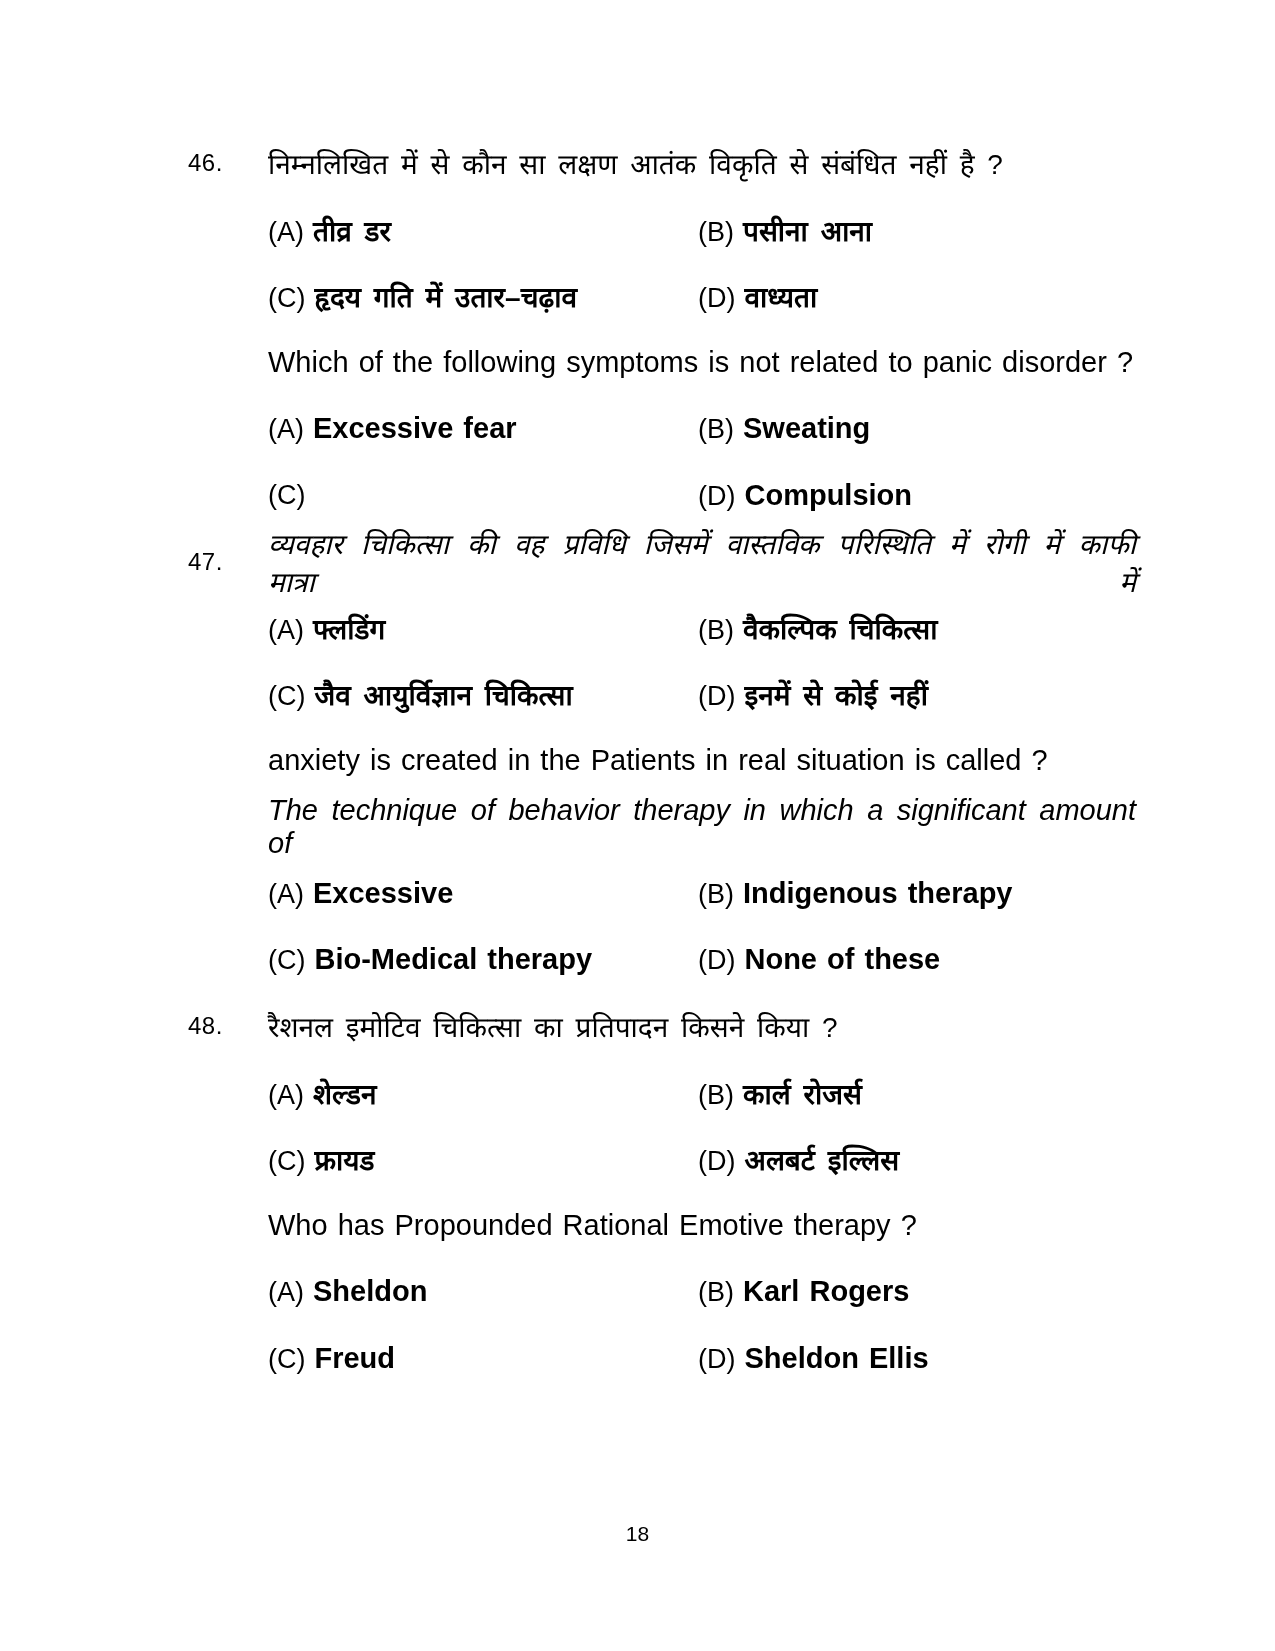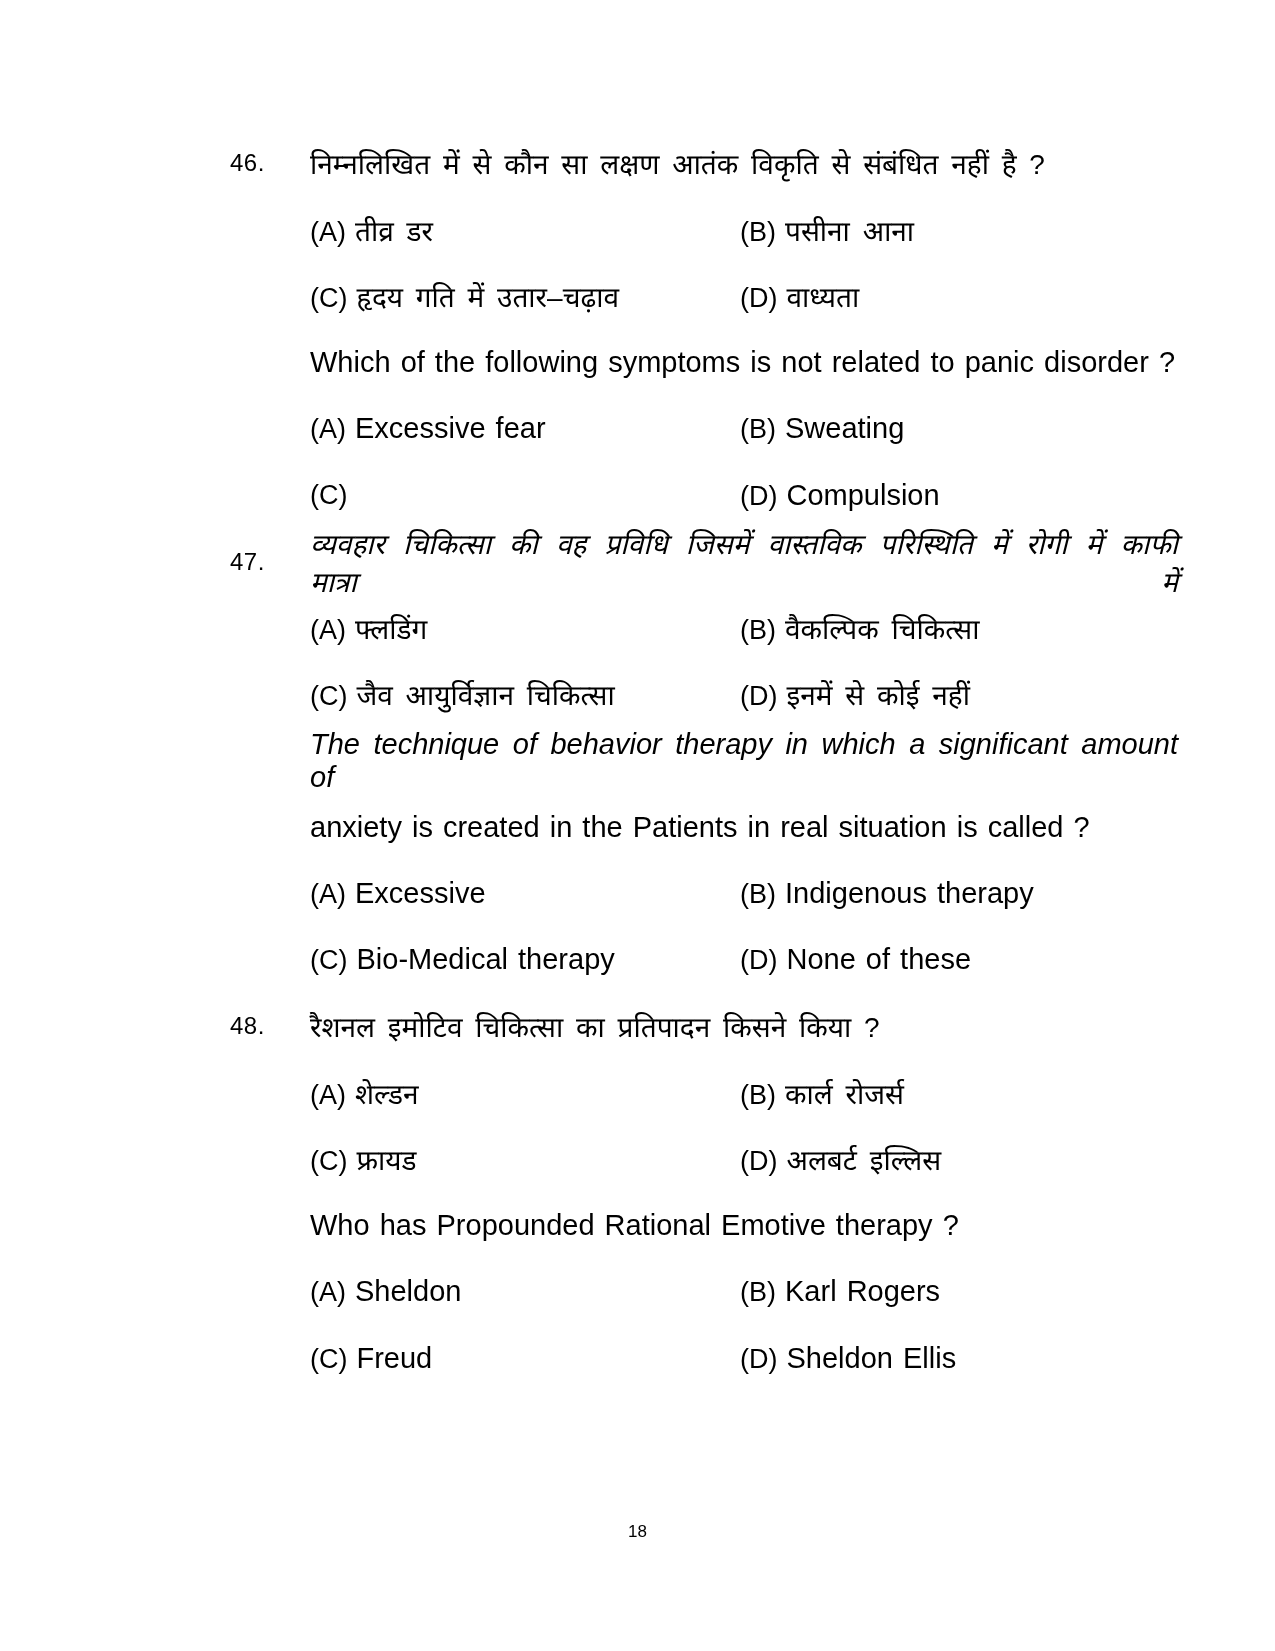--- a/index.html
+++ b/index.html
@@ -8,22 +8,21 @@
   .page {
     position: relative;
     width: 1275px;
     height: 1651px;
     background: #ffffff;
     overflow: hidden;
   }
   .content {
     position: absolute;
     top: 130px;
-    left: 8px;
-    padding-left: 34px;
+    left: 0;
   }
   .row {
     position: relative;
     width: 1136px;
     height: 66.4px;
     display: flex;
     align-items: center;
     padding-left: 268px;
   }
   .qnum {
@@ -44,28 +43,28 @@
     text-align-last: justify;
     font-style: italic;
   }
   .opt-cell {
     display: flex;
     align-items: baseline;
   }
   .opt-a { width: 430px; flex: none; }
   .opt-b { flex: 1; }
   .opt-label { flex: none; margin-right: 9px; font-size: 27px; }
-  .opt-text { white-space: nowrap; }
+  .opt-text { white-space: nowrap; font-weight: bold; }
   .page-num {
     position: absolute;
     top: 1522px;
     left: 0;
     width: 1275px;
     text-align: center;
-    font-size: 17px;
+    font-size: 21px;
   }
 </style>
 </head>
 <body>
 
 <div class="page">
   <div class="content">
 
     <div class="row">
       <span class="qnum">46.</span>
@@ -132,24 +131,24 @@
       <span class="opt-cell opt-a">
         <span class="opt-label">(C)</span>
         <span class="opt-text hi">जैव आयुर्विज्ञान चिकित्सा</span>
       </span>
       <span class="opt-cell opt-b">
         <span class="opt-label">(D)</span>
         <span class="opt-text hi">इनमें से कोई नहीं</span>
       </span>
     </div>
     <div class="row">
+      <span class="line en">anxiety is created in the Patients in real situation is called ?</span>
+    </div>
+    <div class="row">
       <span class="justified en">The technique of behavior therapy in which a significant amount of</span>
-    </div>
-    <div class="row">
-      <span class="line en">anxiety is created in the Patients in real situation is called ?</span>
     </div>
     <div class="row">
       <span class="opt-cell opt-a">
         <span class="opt-label">(A)</span>
         <span class="opt-text en">Excessive</span>
       </span>
       <span class="opt-cell opt-b">
         <span class="opt-label">(B)</span>
         <span class="opt-text en">Indigenous therapy</span>
       </span>

